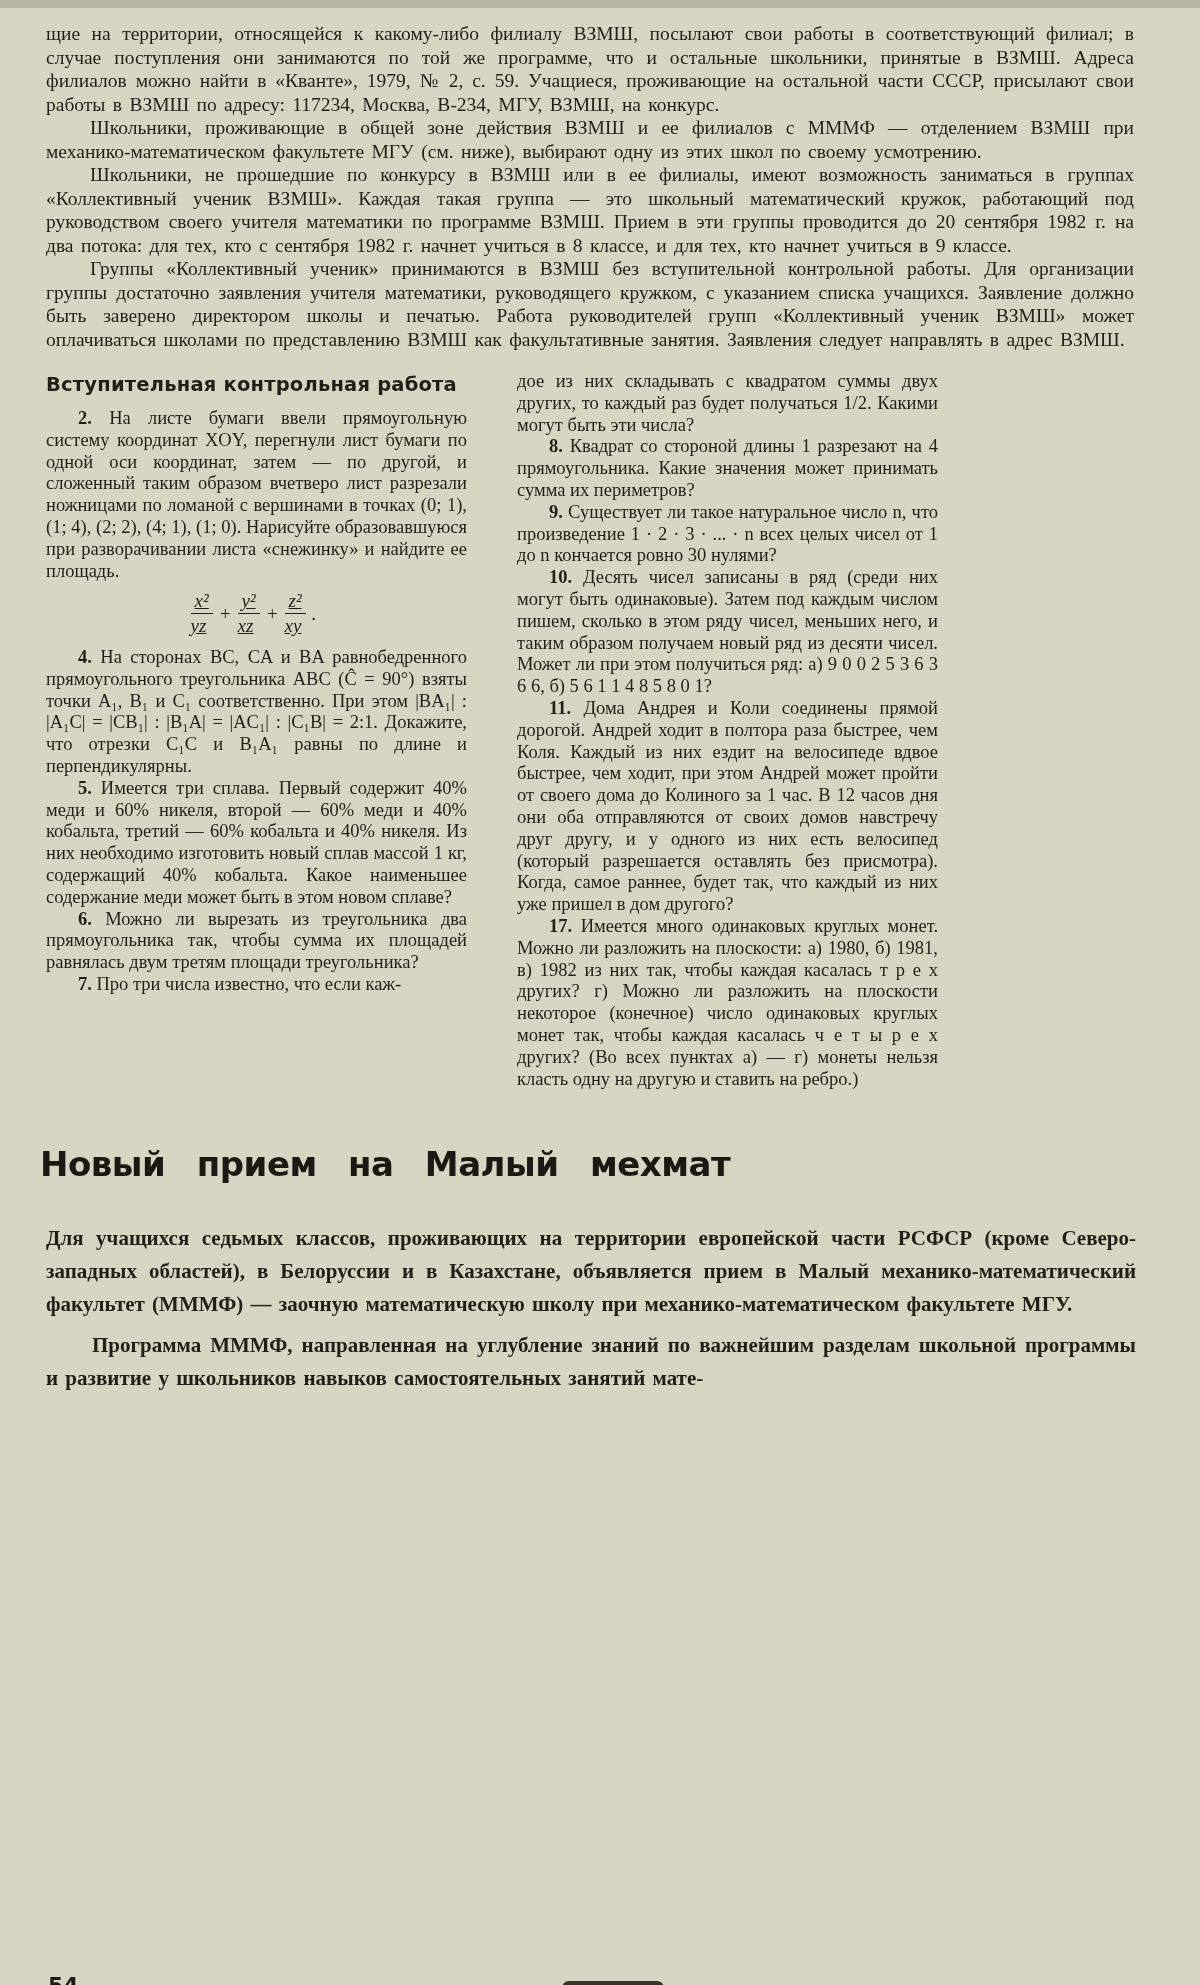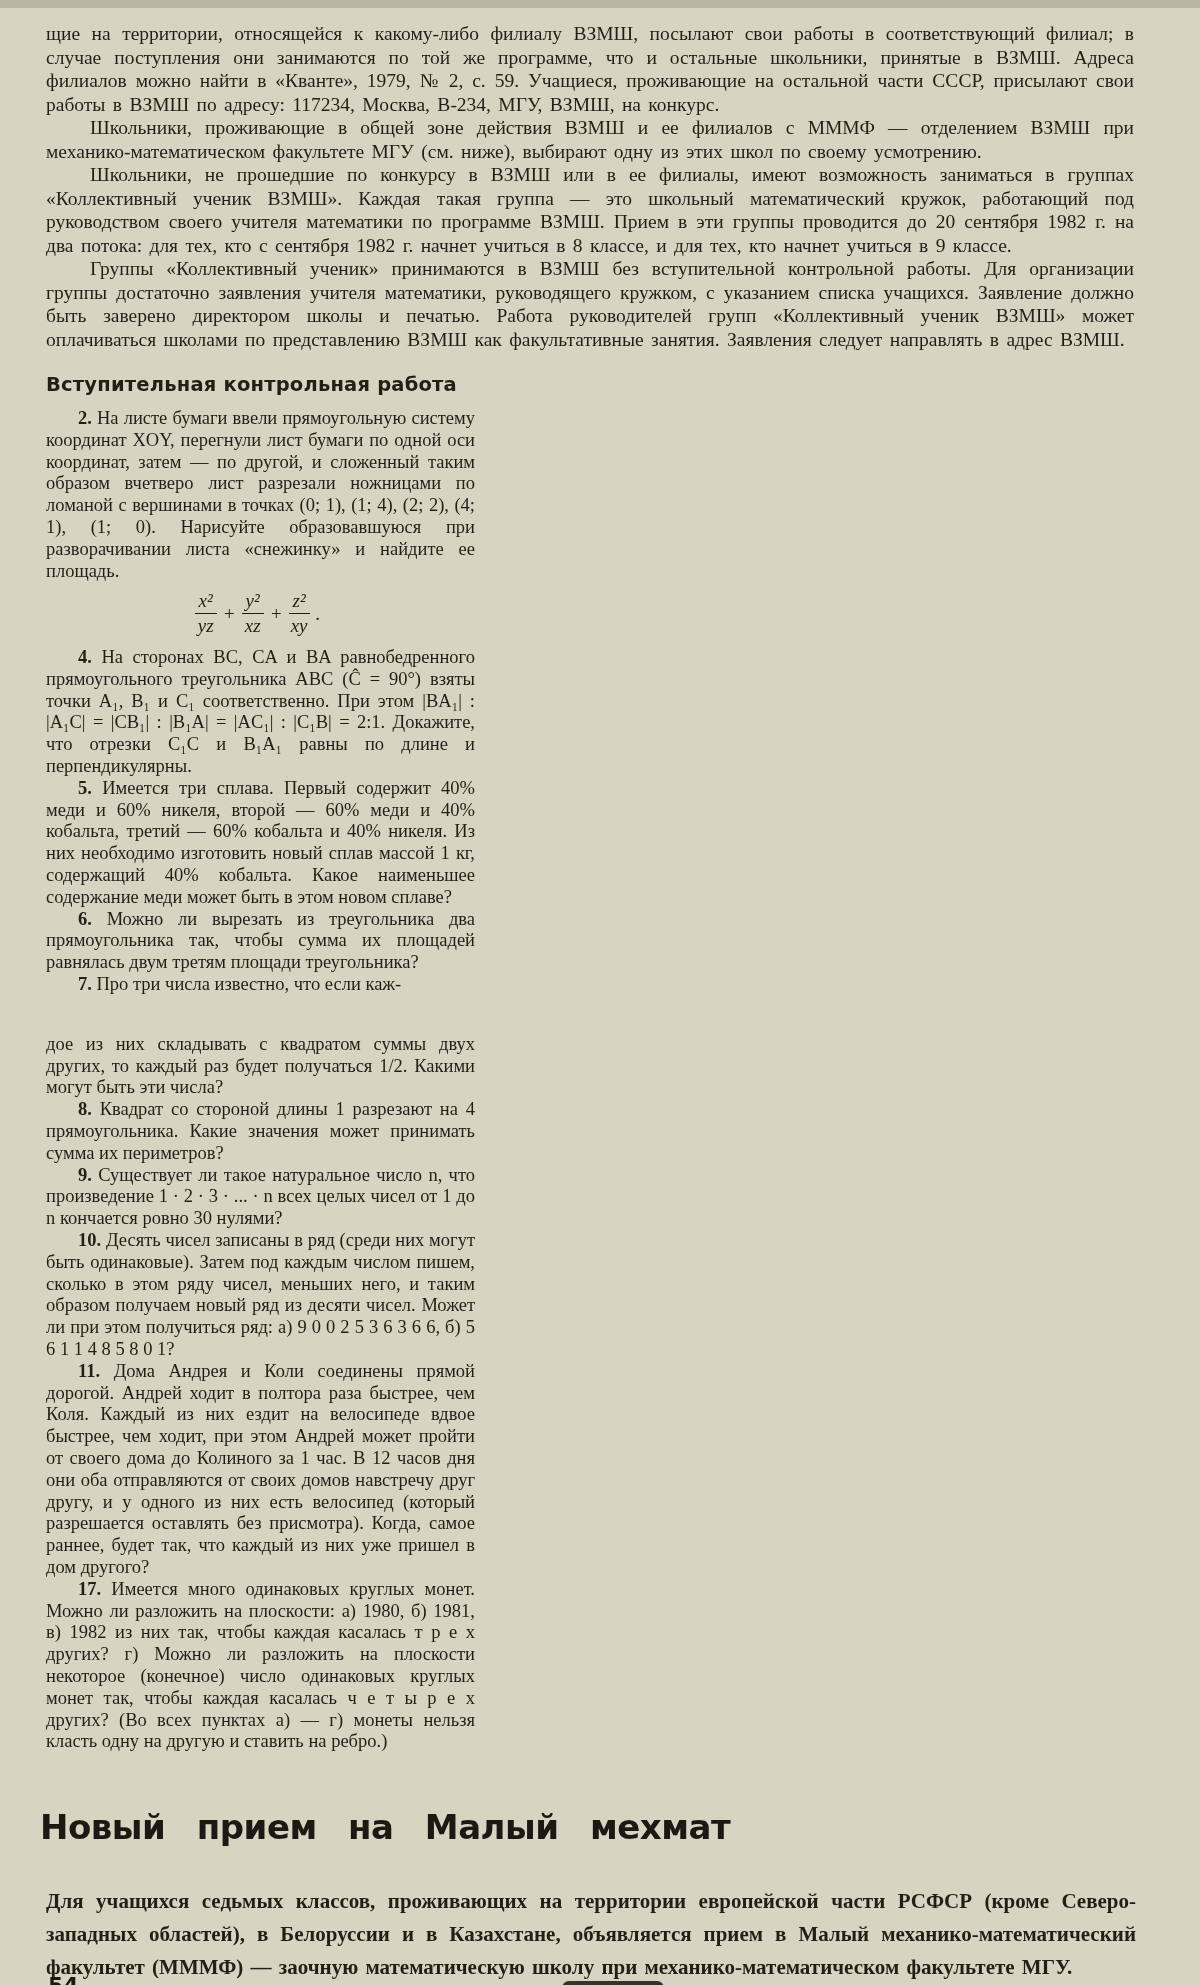--- a/index.html
+++ b/index.html
@@ -20,24 +20,23 @@
     font-size: 19.5px;
     line-height: 23.5px;
     text-align: justify;
     word-spacing: 2.5px;
   }
   .ind { text-indent: 44px; }
 
   
   .columns {
     display: flex;
-    gap: 38px;
+    gap: 50px;
     margin: 20px 0 0 46px;
     width: 892px;
-    flex-direction: column;
   }
   .col { width: 429px; }
   .exam-heading {
     margin: 2px 0 12px 0;
     font-family: "DejaVu Sans", "Liberation Sans", sans-serif;
     font-weight: bold;
     font-size: 19.5px;
     letter-spacing: 0.2px;
   }
   .col p {
@@ -52,22 +51,23 @@
 
   .formula {
     margin: 8px 0 10px 0;
     text-align: center;
     font-size: 19px;
     font-style: italic;
   }
   .frac {
     display: inline-block;
     vertical-align: middle;
-    text-align: center;
+    text-align: left;
     line-height: 1.15;
+    text-decoration: underline;
   }
   .fnum { display: block; border-bottom: 1.6px solid #221f19; padding: 0 4px 1px 4px; }
   .fden { display: block; padding-top: 1px; }
   .fop { display: inline-block; margin: 0 6px; vertical-align: middle; }
 
   
   .big-title {
     margin: 54px 40px 38px 40px;
     text-align: left;
     font-family: "DejaVu Sans", "Liberation Sans", sans-serif;

